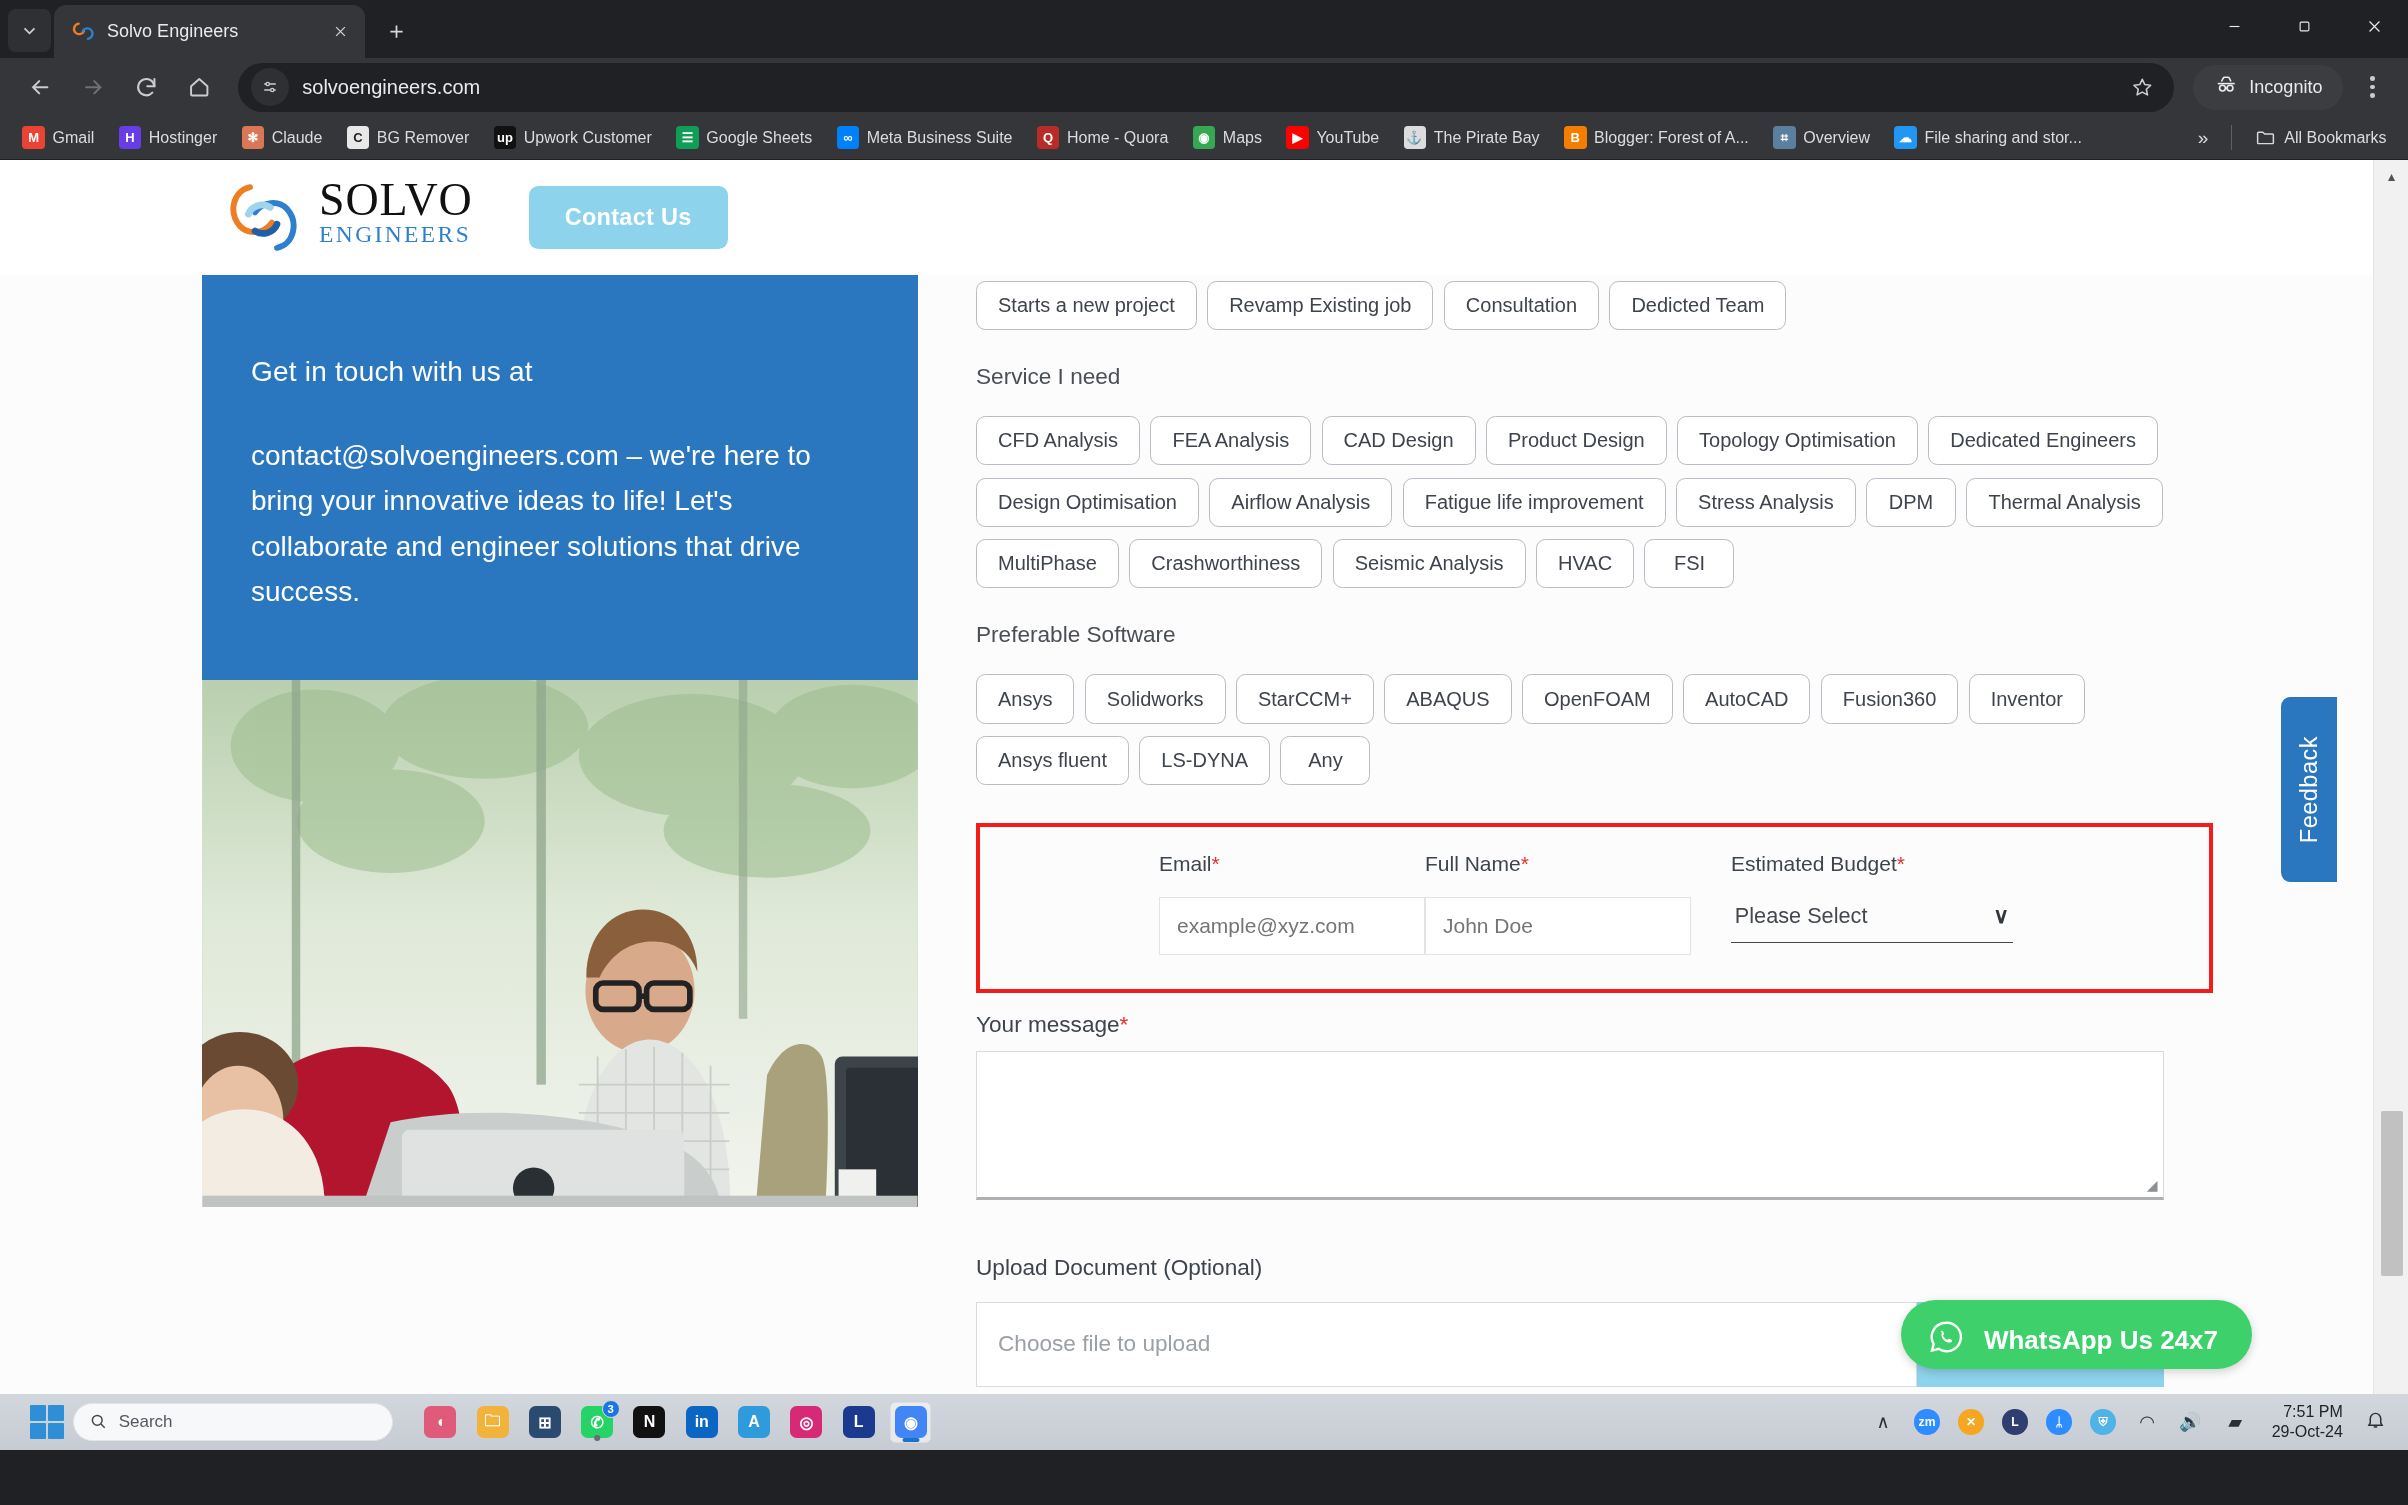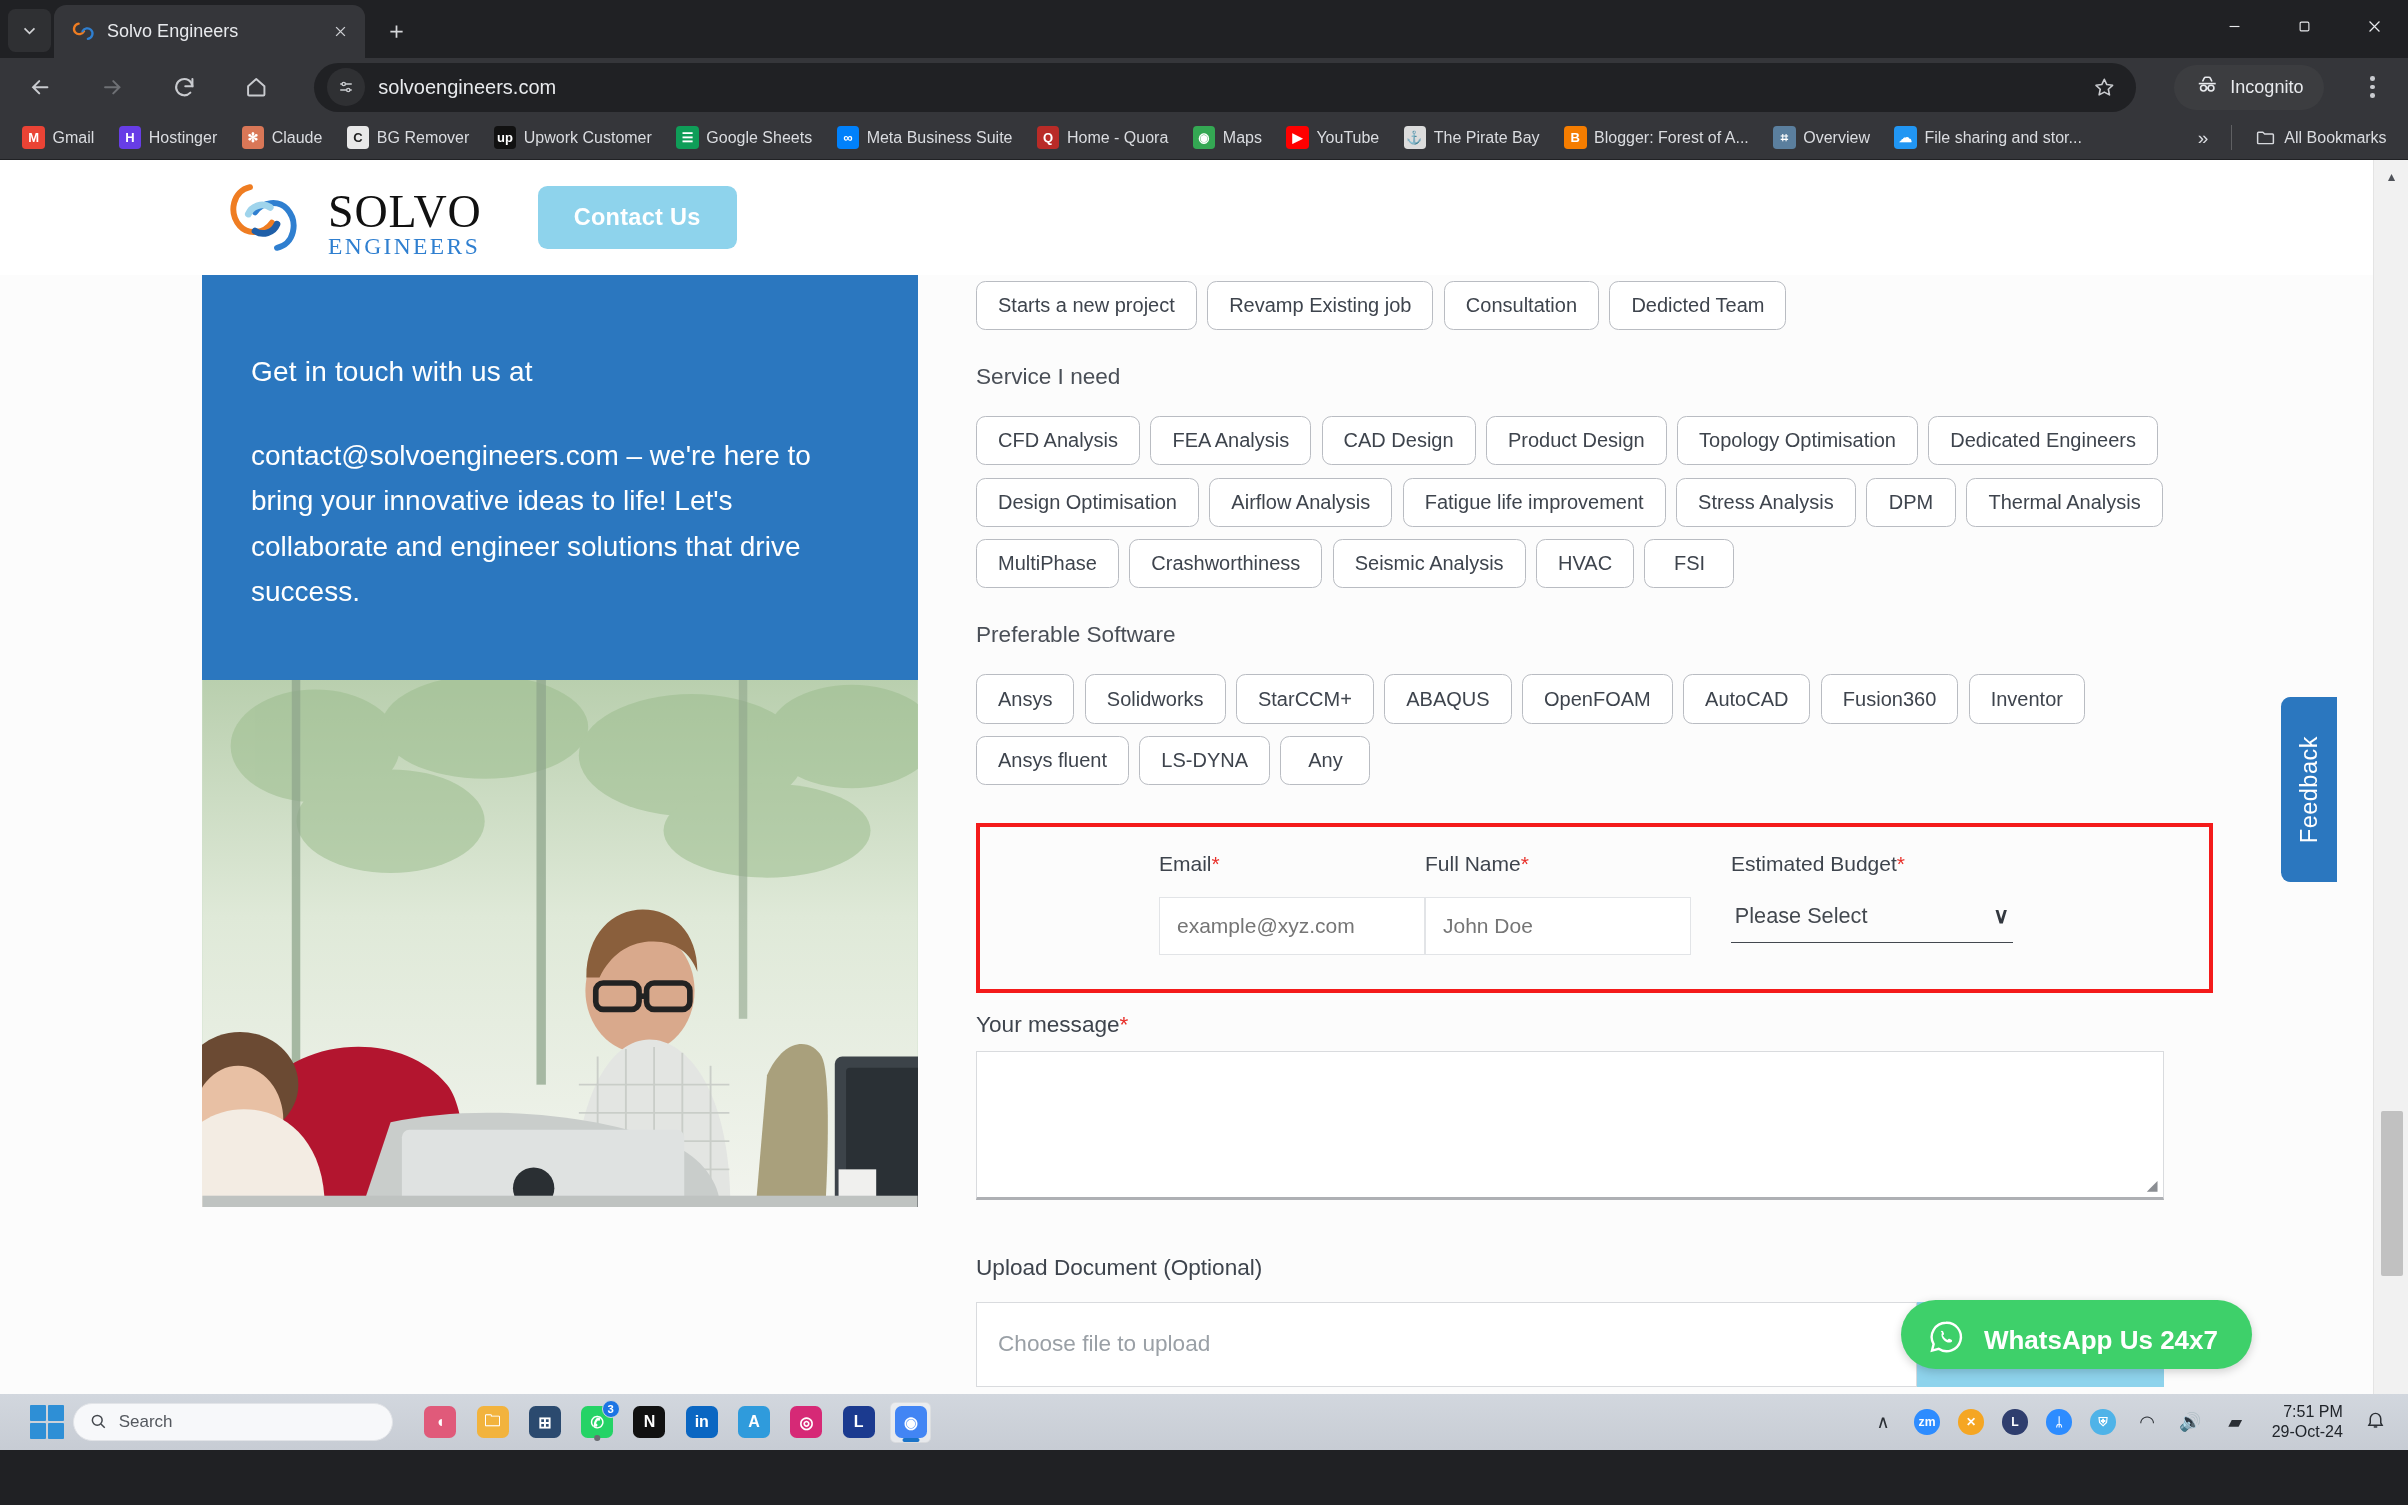--- a/index.html
+++ b/index.html
@@ -28,21 +28,21 @@
     position: relative;
   }
   .tab-fav { width: 24.5px; height: 24.5px; flex: none; position: relative; }
   .tab-title { color: #e8eaed; font-size: 18px; white-space: nowrap; overflow: hidden; flex: 1; }
   .tab-close { width: 28px; height: 28px; border-radius: 50%; display: flex; align-items: center; justify-content: center; color: #cdcfd2; font-size: 19px; }
   .newtab { width: 43px; height: 43px; margin-left: 9.4px; margin-bottom: 4.7px; border-radius: 50%; display: flex; align-items: center; justify-content: center; color: #d6d7da; font-size: 24.5px; font-weight: 300; }
   .winbtns { position: absolute; right: 0; top: 0; display: flex; height: 53px; }
   .winbtn { width: 70px; height: 53px; display: flex; align-items: center; justify-content: center; color: #e8eaed; font-size: 16px; }
 
   
-  .toolbar { height: 58px; display: flex; align-items: center; padding: 0 15px; gap: 21px; background: #35363a; }
+  .toolbar { height: 58px; display: flex; align-items: center; padding: 0 15px; gap: 2px; background: #35363a; }
   .tb-icon { width: 51px; height: 51px; border-radius: 50%; display: flex; align-items: center; justify-content: center; color: #c9cbcf; }
   .tb-icon.dim { color: #6e7074; }
   .omnibox {
     flex: 1; height: 49px; background: #202124; border-radius: 24.5px;
     display: flex; align-items: center; padding: 0 9.4px 0 13px; margin: 0 11.3px;
     gap: 13px; position: relative;
   }
   .omni-lock { width: 38px; height: 38px; border-radius: 50%; background: #2f3033; display: flex; align-items: center; justify-content: center; }
   .omni-url { color: #e8eaed; font-size: 20px; flex: 1; }
   .omni-star { width: 43px; height: 43px; display: flex; align-items: center; justify-content: center; color: #c9cbcf; font-size: 21.7px; }
@@ -58,21 +58,21 @@
   .bm-ico { width: 22.6px; height: 22.6px; flex: none; display: flex; align-items: center; justify-content: center; border-radius: 3.8px; font-size: 13px; font-weight: bold; color: #fff; }
   .bm-spacer { flex: 1; }
   .bm-chev { color: #dadce0; font-size: 19px; padding: 3.8px 9.4px; }
   .bm-div { width: 0.9px; height: 24.5px; background: #5f6063; margin: 0 7.5px; }
 
   
   .page { position: absolute; top: 160px; left: 0; width: 2409px; height: 1290px; background: #fff; overflow: hidden; }
   .page-scroll-area { position: absolute; inset: 0 36px 0 0; background: #fcfcfc; }
 
   .site-header { height: 115px; background: #fff; display: flex; align-items: center; padding: 0 0 0 221px; }
-  .logo { display: flex; align-items: flex-end; gap: 22px; }
+  .logo { display: flex; align-items: flex-start; gap: 13px; }
   .logo-mark { width: 85px; height: 81px; position: relative; flex: none; }
   .logo-text { display: flex; flex-direction: column; line-height: 1; }
   .logo-top { font-family: "Liberation Serif", serif; font-size: 46px; letter-spacing: 0.9px; color: #111; font-weight: 400; }
   .logo-bot { font-family: "Liberation Serif", serif; font-size: 23.5px; letter-spacing: 2.4px; color: #2f7fd0; }
   .nav { display: flex; align-items: center; gap: 0; margin-left: 250px; }
   .nav a { font-size: 24.5px; color: #9a9a9a; text-decoration: none; padding: 0 34px; font-weight: 600; letter-spacing: 0.3px; }
   .nav a.active { color: #1a73c8; }
   .contact-btn {
     margin-left: 56px; background: #8ed3ec; color: #fff; font-size: 23.5px; font-weight: 600;
     padding: 18px 36px; border-radius: 9.4px; border: none; letter-spacing: 0.3px;

